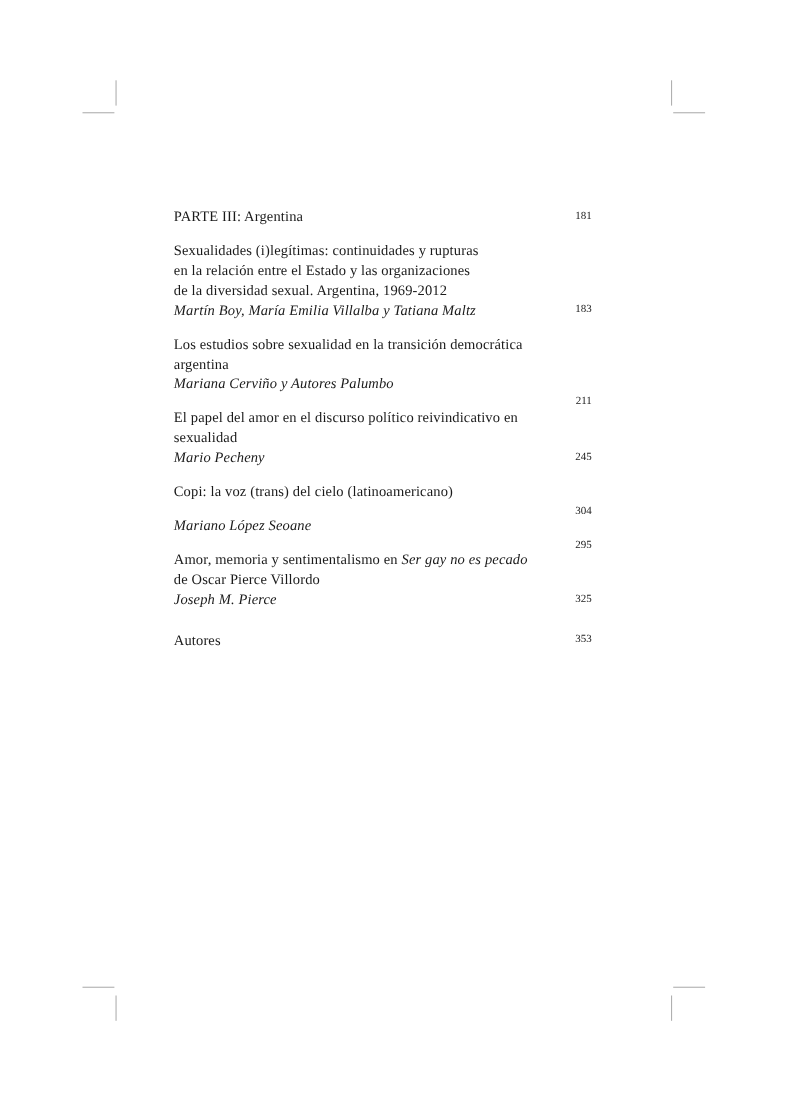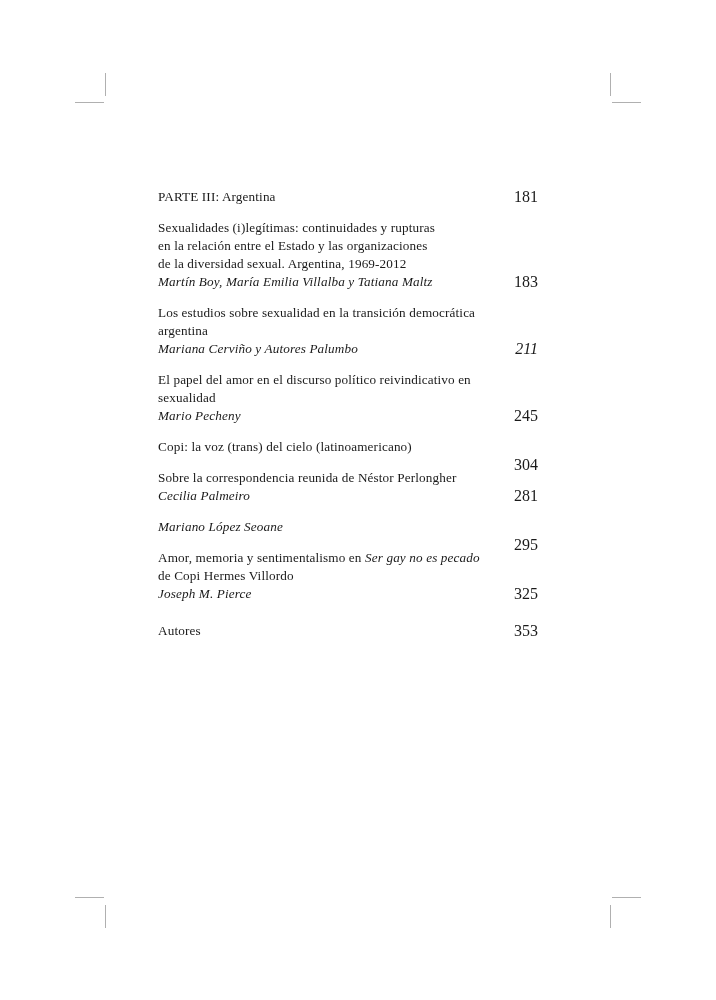--- a/index.html
+++ b/index.html
@@ -66,21 +66,21 @@
 
   .line.author {
     font-style: italic;
   }
 
   .page-num {
     position: absolute;
     right: 0;
     width: 60px;
     text-align: right;
-    font-size: 16px;
+    font-size: 10px;
     line-height: 18px;
   }
 </style>
 </head>
 <body>
 
 <div class="crop-mark crop-v cm-tl-v"></div>
 <div class="crop-mark crop-h cm-tl-h"></div>
 <div class="crop-mark crop-v cm-tr-v"></div>
 <div class="crop-mark crop-h cm-tr-h"></div>
@@ -104,53 +104,46 @@
         <div class="line author">Martín Boy, María Emilia Villalba y Tatiana Maltz</div>
       </div>
       <div class="page-num" style="top: 54px;">183</div>
     </div>
     <div class="entry">
       <div class="entry-lines">
         <div class="line">Los estudios sobre sexualidad en la transición democrática</div>
         <div class="line">argentina</div>
         <div class="line author">Mariana Cerviño y Autores Palumbo</div>
       </div>
-      <div class="page-num" style="top: 36px; font-style: italic;">211</div>
+      <div class="page-num" style="top: 52px;">211</div>
     </div>
     <div class="entry">
       <div class="entry-lines">
         <div class="line">El papel del amor en el discurso político reivindicativo en</div>
         <div class="line">sexualidad</div>
         <div class="line author">Mario Pecheny</div>
       </div>
       <div class="page-num" style="top: 36px;">245</div>
     </div>
     <div class="entry">
       <div class="entry-lines">
         <div class="line">Copi: la voz (trans) del cielo (latinoamericano)</div>
       </div>
       <div class="page-num" style="top: 18px;">304</div>
     </div>
     <div class="entry">
       <div class="entry-lines">
-        <div class="line">Sobre la correspondencia reunida de Néstor Perlongher</div>
-        <div class="line author">Cecilia Palmeiro</div>
-      </div>
-      <div class="page-num" style="top: 18px;">281</div>
-    </div>
-    <div class="entry">
-      <div class="entry-lines">
         <div class="line author">Mariano López Seoane</div>
       </div>
       <div class="page-num" style="top: 18px;">295</div>
     </div>
     <div class="entry">
       <div class="entry-lines">
         <div class="line">Amor, memoria y sentimentalismo en <i>Ser gay no es pecado</i></div>
-        <div class="line">de Copi Hermes Villordo</div>
+        <div class="line">de Oscar Pierce Villordo</div>
         <div class="line author">Joseph M. Pierce</div>
       </div>
       <div class="page-num" style="top: 36px;">325</div>
     </div>
     <div class="entry gap-before">
       <div class="entry-lines">
         <div class="line">Autores</div>
       </div>
       <div class="page-num" style="top: 0px;">353</div>
     </div>

